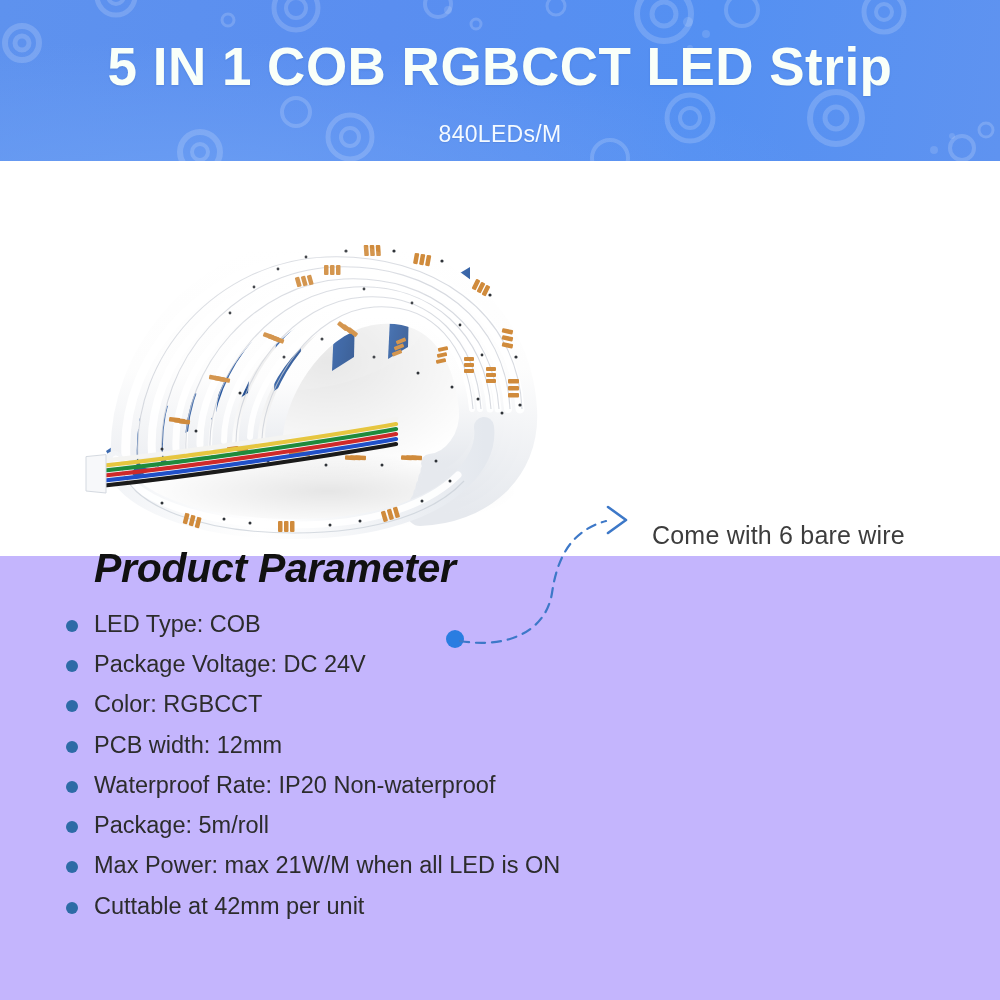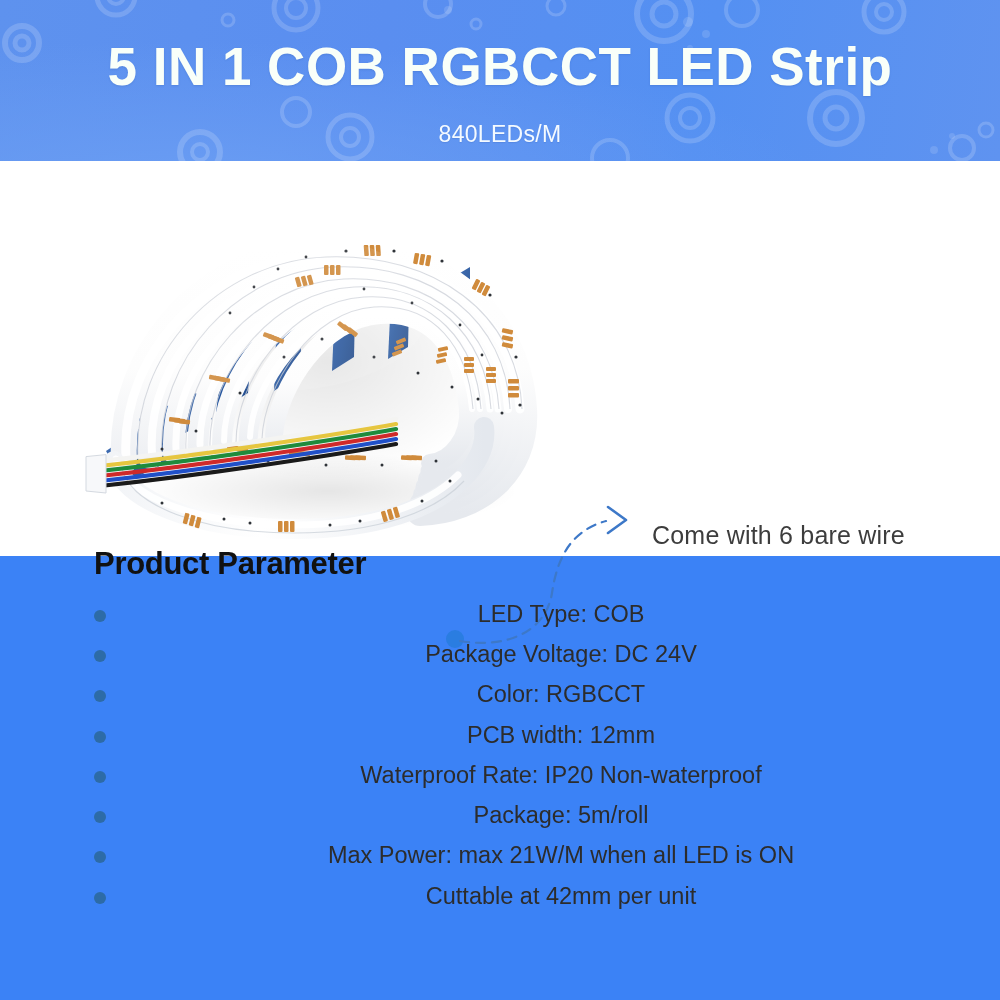--- a/index.html
+++ b/index.html
@@ -8,21 +8,21 @@
     padding: 0;
     background: #ffffff;
   }
   body {
     font-family: "Liberation Sans", sans-serif;
   }
   #page {
     position: relative;
     width: 1000px;
     height: 1000px;
-    background: #3b82f6;
+    background: #c4b5fd;
     overflow: hidden;
   }
 
   
   #banner {
     position: absolute;
     left: 0;
     top: 0;
     width: 1000px;
     height: 161px;
@@ -100,31 +100,31 @@
 
   
   #params {
     position: absolute;
     left: 0;
     top: 548px;
     width: 1000px;
   }
   #params-heading {
     margin: 0 8px 22px 94px;
-    font-size: 31px;
+    font-size: 41px;
     font-weight: bold;
     color: #111111;
     letter-spacing: -0.3px;
     line-height: 1;
+    font-style: italic;
   }
   #params-list {
     list-style: none;
     margin: 0;
-    padding: 0 0 0 92px;
-    text-align: center;
+    padding: 0 0 0 64px;
   }
   #params-list li {
     position: relative;
     padding-left: 30px;
     margin-bottom: 12.5px;
     font-size: 23.5px;
     line-height: 1.18;
     color: #2c2c2c;
     white-space: nowrap;
   }

